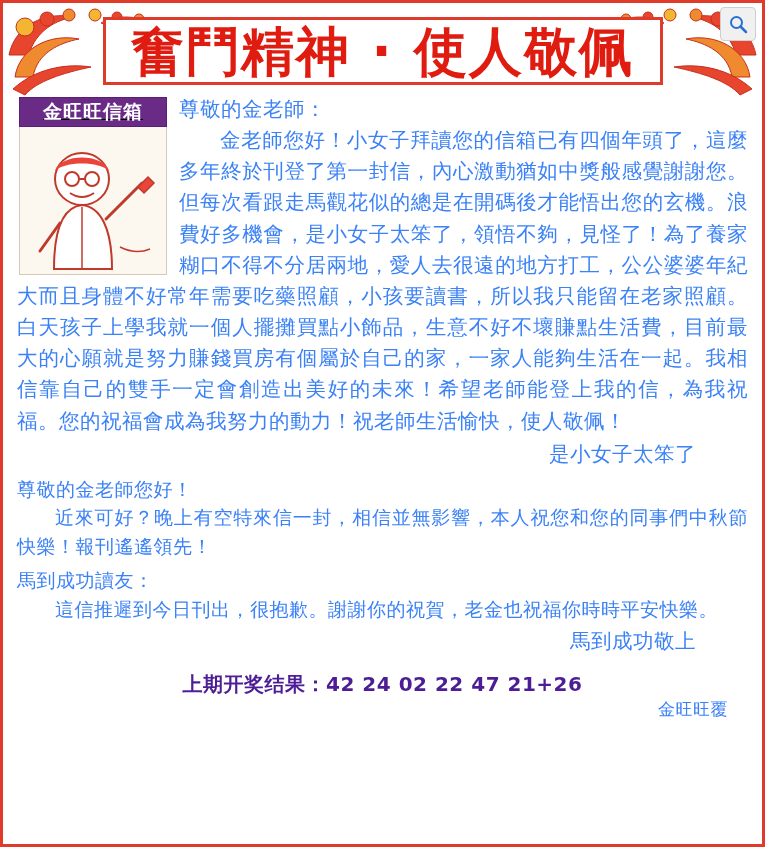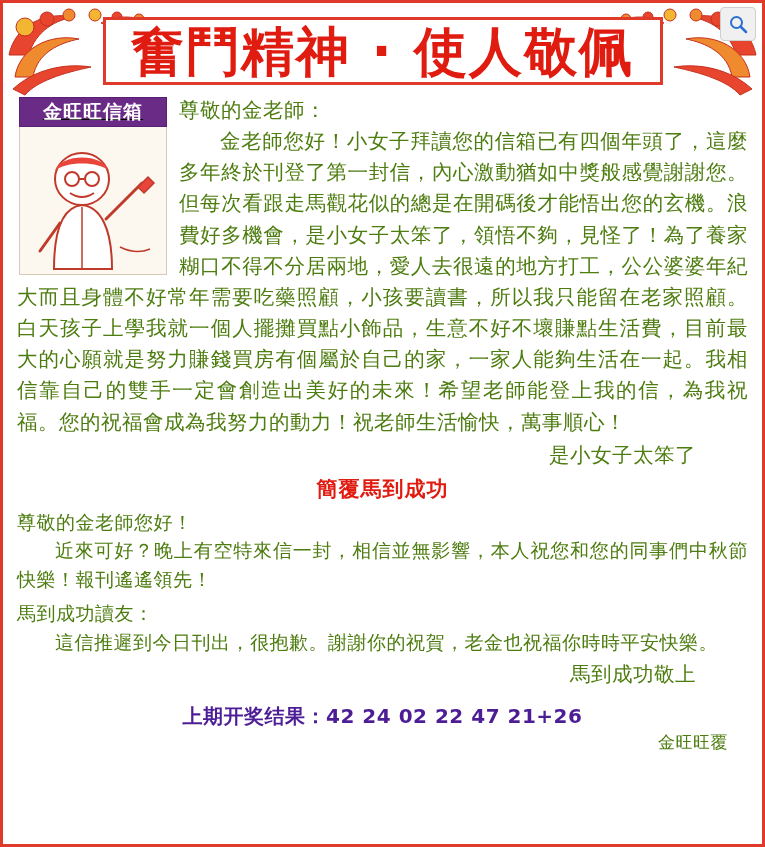--- a/index.html
+++ b/index.html
@@ -102,24 +102,24 @@
     height: 148px;
     border: 1px solid #d8c9b8;
     border-top: none;
     background: #fbf6ec;
     box-sizing: border-box;
     position: relative;
   }
   .mailbox-art svg { display: block; }
 
   .body-text {
-    font-family: Liberation Serif, serif;
+    font-family: Liberation Mono, monospace;
     font-size: 20.5px;
     line-height: 1.52;
-    color: #4d7c0f;
+    color: #3b82f6;
     text-align: justify;
     letter-spacing: 0.5px;
   }
   .p-indent { text-indent: 2em; }
   .sign-right {
     text-align: right;
     padding-right: 52px;
     margin-top: 2px;
   }
   .sign-right-far {
@@ -224,29 +224,28 @@
           <path d="M118 60 l 10 -10 l 6 6 l -10 10 z" fill="#e9453a" stroke="#c03a2b" stroke-width="1.5"></path>
 
           <path d="M40 96 L 20 124" stroke="#c03a2b" stroke-width="3" fill="none" stroke-linecap="round"></path>
           <path d="M100 120 q 16 8 30 2" fill="none" stroke="#c03a2b" stroke-width="1.5"></path>
         </svg>
       </div>
     </div>
 
     <div class="body-text">
       <div>尊敬的金老師：</div>
-      <div class="p-indent">金老師您好！小女子拜讀您的信箱已有四個年頭了，這麼多年終於刊登了第一封信，內心激動猶如中獎般感覺謝謝您。但每次看跟走馬觀花似的總是在開碼後才能悟出您的玄機。浪費好多機會，是小女子太笨了，領悟不夠，見怪了！為了養家糊口不得不分居兩地，愛人去很遠的地方打工，公公婆婆年紀大而且身體不好常年需要吃藥照顧，小孩要讀書，所以我只能留在老家照顧。白天孩子上學我就一個人擺攤買點小飾品，生意不好不壞賺點生活費，目前最大的心願就是努力賺錢買房有個屬於自己的家，一家人能夠生活在一起。我相信靠自己的雙手一定會創造出美好的未來！希望老師能登上我的信，為我祝福。您的祝福會成為我努力的動力！祝老師生活愉快，萬事順心！</div>
+      <div class="p-indent">金老師您好！小女子拜讀您的信箱已有四個年頭了，這麼多年終於刊登了第一封信，內心激動猶如中獎般感覺謝謝您。但每次看跟走馬觀花似的總是在開碼後才能悟出您的玄機。浪費好多機會，是小女子太笨了，領悟不夠，見怪了！為了養家糊口不得不分居兩地，愛人去很遠的地方打工，公公婆婆年紀大而且身體不好常年需要吃藥照顧，小孩要讀書，所以我只能留在老家照顧。白天孩子上學我就一個人擺攤買點小飾品，生意不好不壞賺點生活費，目前最大的心願就是努力賺錢買房有個屬於自己的家，一家人能夠生活在一起。我相信靠自己的雙手一定會創造出美好的未來！希望老師能登上我的信，為我祝福。您的祝福會成為我努力的動力！祝老師生活愉快，使人敬佩！</div>
     </div>
 
     <div class="clearfix"></div>
 
     <div class="body-text sign-right">是小女子太笨了</div>
 
 
-    <div class="center-red">簡覆馬到成功</div>
 
     <div class="body-text reply-body blk">
       <div>尊敬的金老師您好！</div>
       <div class="p-indent">近來可好？晚上有空特來信一封，相信並無影響，本人祝您和您的同事們中秋節快樂！報刊遙遙領先！</div>
     </div>
 
     <div class="body-text reply-body blk">
       <div>馬到成功讀友：</div>
       <div class="p-indent">這信推遲到今日刊出，很抱歉。謝謝你的祝賀，老金也祝福你時時平安快樂。</div>
     </div>

